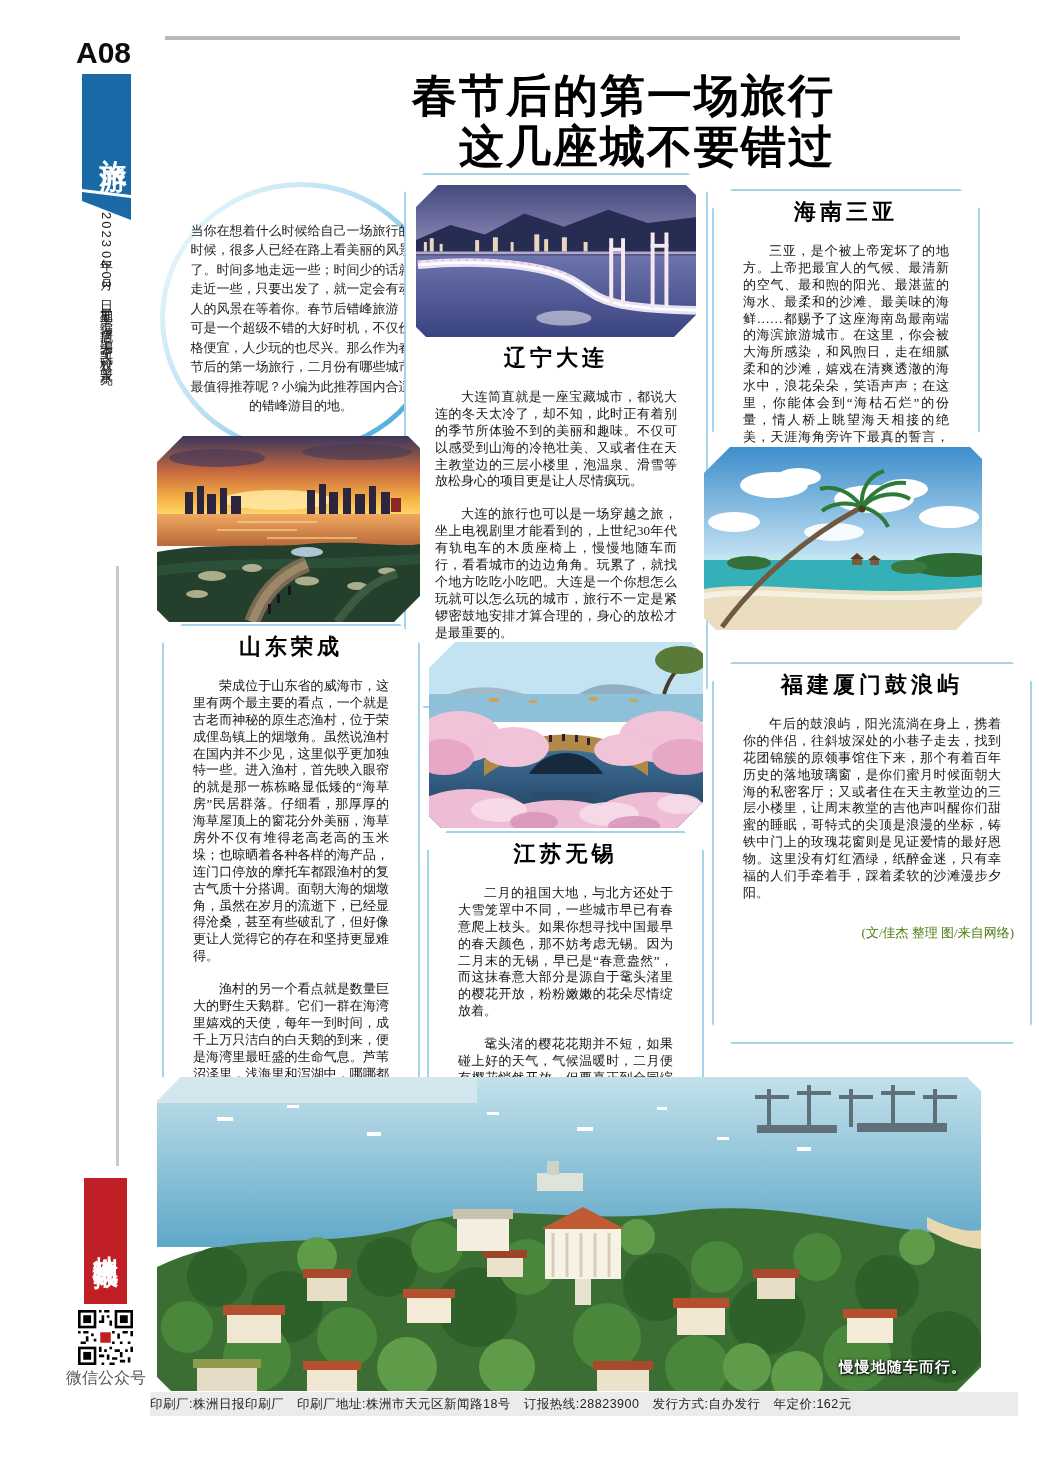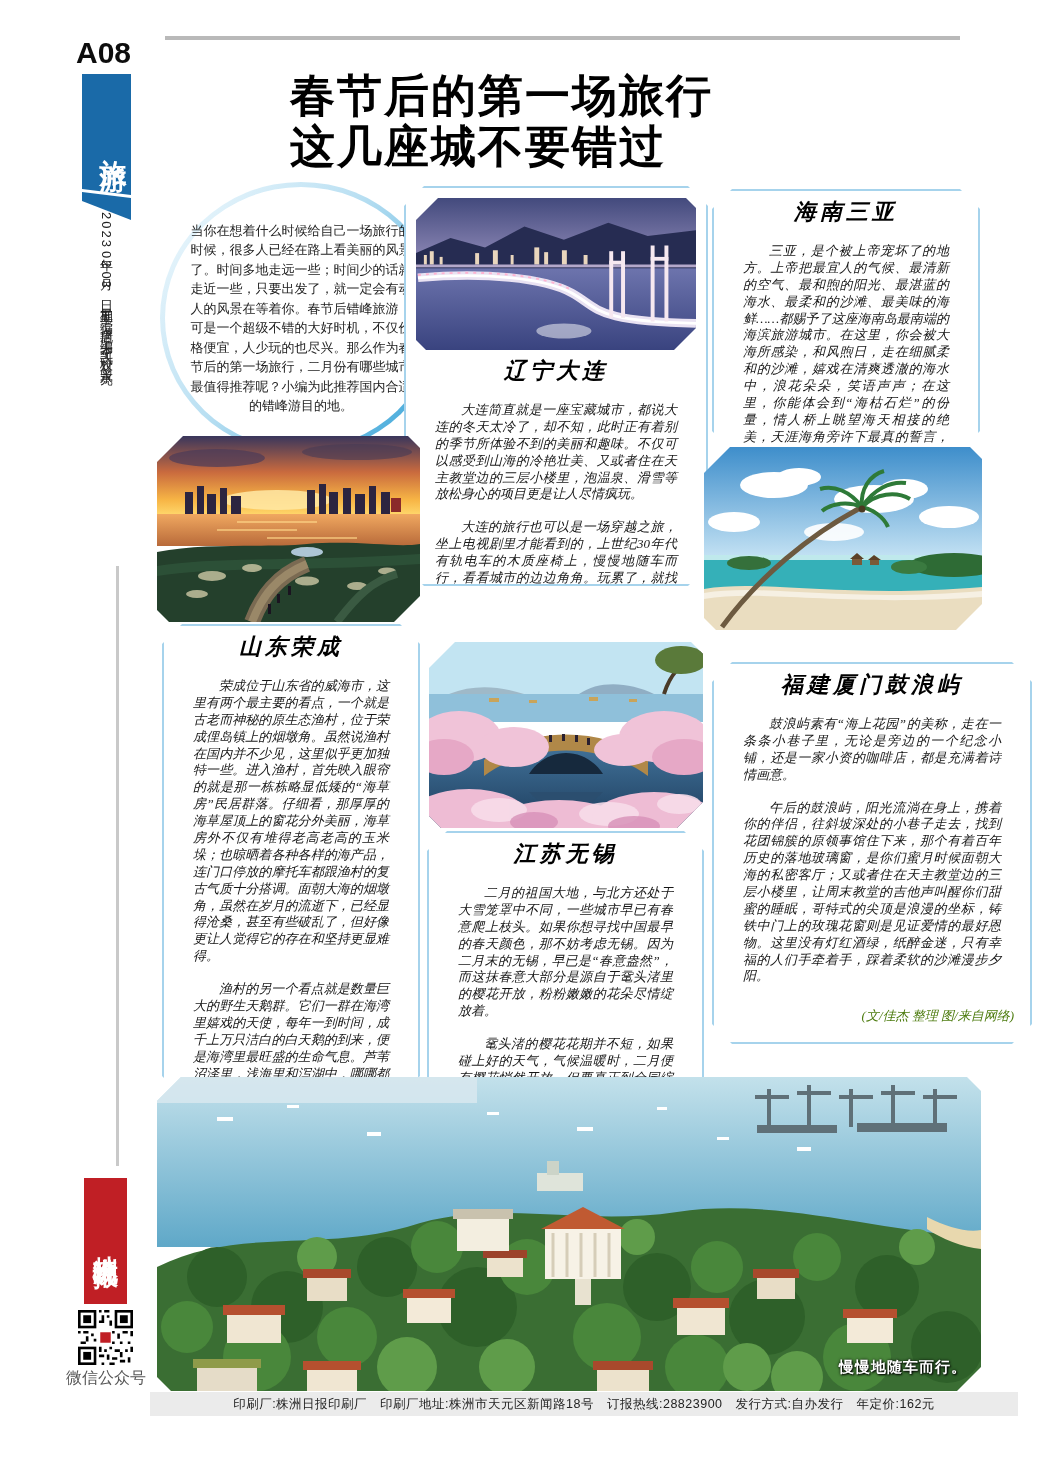--- a/index.html
+++ b/index.html
@@ -14,48 +14,48 @@
           clip-path:polygon(0 0,100% 0,100% 100%,0 87%);}
   .ribbon .stripe{position:absolute;left:-6%;bottom:17%;width:112%;height:3px;background:#fff;transform:rotate(7deg);}
   .ribbon .rb-label{position:absolute;left:0;top:10px;width:100%;text-align:center;
           writing-mode:vertical-rl;color:#fff;font-size:27px;font-weight:bold;letter-spacing:6px;height:120px;
           font-family:"Liberation Serif",serif;margin:0 auto;}
 
   .date-vert{position:absolute;left:97px;top:212px;height:450px;writing-mode:vertical-rl;
              font-family:"Liberation Sans","DejaVu Sans",sans-serif;font-size:13px;color:#222;letter-spacing:2px;}
   .left-line{position:absolute;left:116px;top:566px;width:3px;height:600px;background:#c9c9c9;}
 
-  .headline{position:absolute;left:290px;top:70px;width:545px;text-align:left;
+  .headline{position:absolute;left:290px;top:70px;width:545px;text-align:right;
             font-family:"Liberation Sans","DejaVu Sans",sans-serif;font-weight:900;
             font-size:45px;line-height:1.14;color:#000;letter-spacing:2px;}
 
   .intro-bubble{position:absolute;left:160px;top:182px;width:282px;height:272px;border-radius:50%;
                 background:linear-gradient(125deg,#eef8fd 5%,#b8dff2 45%,#2d9fd6 100%);padding:5px;box-sizing:border-box;}
   .intro-inner{width:100%;height:100%;border-radius:50%;background:#fff;display:flex;align-items:center;justify-content:center;
                box-sizing:border-box;padding:30px 24px;}
   .intro-inner p{margin:0;font-size:13px;line-height:1.5;color:#222;text-align:center;}
 
   .panel{position:absolute;background:#fff;border:2px solid #a6d3ec;box-sizing:border-box;
          clip-path:polygon(20px 0,calc(100% - 20px) 0,100% 20px,100% calc(100% - 20px),
-                   calc(100% - 20px) 100%,20px 100%,0 calc(100% - 20px),0 20px);font-style:italic;}
+                   calc(100% - 20px) 100%,20px 100%,0 calc(100% - 20px),0 20px);}
   .panel h2{margin:6px 0 4px;text-align:center;font-size:22px;letter-spacing:4px;color:#000;font-weight:bold;}
   .panel p{margin:16px;padding:0 13px;font-size:13px;line-height:1.3;text-align:justify;text-indent:2em;color:#151515;}
   .panel p + p{margin-top:2px;}
   .byline{text-align:right;padding:6px 16px 0 0;font-size:13px;color:#4d7c0f;}
 
   .photo{position:absolute;overflow:hidden;
          clip-path:polygon(26px 0,calc(100% - 12px) 0,100% 12px,100% calc(100% - 26px),
                    calc(100% - 26px) 100%,12px 100%,0 calc(100% - 12px),0 26px);}
   .photo svg{display:block;width:100%;height:100%;}
   .photo-inpanel{margin:10px auto 4px;width:calc(100% - 20px);height:152px;overflow:hidden;
          clip-path:polygon(22px 0,calc(100% - 10px) 0,100% 10px,100% calc(100% - 22px),
                    calc(100% - 22px) 100%,10px 100%,0 calc(100% - 10px),0 22px);}
   .photo-inpanel svg{display:block;width:100%;height:100%;}
 
-  .panel-dalian{left:404px;top:186px;width:304px;height:400px;}
+  .panel-dalian{left:404px;top:173px;width:304px;height:535px;}
   .panel-sanya{left:712px;top:189px;width:268px;height:262px;}
   .photo-sanya{left:704px;top:447px;width:278px;height:183px;}
   .photo-rongcheng{left:157px;top:436px;width:263px;height:186px;}
   .panel-rongcheng{left:162px;top:624px;width:258px;height:472px;}
   .photo-wuxi{left:429px;top:642px;width:274px;height:186px;}
   .panel-wuxi{left:427px;top:831px;width:277px;height:272px;}
   .panel-gulangyu{left:712px;top:662px;width:320px;height:382px;}
 
   .photo-big{position:absolute;left:157px;top:1077px;width:824px;height:314px;overflow:hidden;
          clip-path:polygon(24px 0,calc(100% - 14px) 0,100% 14px,100% calc(100% - 24px),
@@ -67,21 +67,21 @@
   .logo-red{position:absolute;left:84px;top:1178px;width:43px;height:126px;background:#c01f25;
             display:flex;align-items:center;justify-content:center;}
   .logo-red span{writing-mode:vertical-rl;color:#fff;font-size:25px;font-weight:bold;letter-spacing:3px;
             font-family:"Liberation Serif",serif;transform:skewY(-3deg);}
   .qr{position:absolute;left:78px;top:1310px;width:55px;height:55px;}
   .qr svg{display:block;width:100%;height:100%;}
   .qr-label{position:absolute;left:66px;top:1368px;width:80px;text-align:right;font-size:16px;color:#555;
             font-family:Liberation Serif, serif;}
 
   .footer-bar{position:absolute;left:150px;top:1392px;width:868px;height:24px;background:#ebebeb;
-              display:flex;align-items:center;justify-content:center;}
+              display:flex;align-items:center;justify-content:flex-start;}
   .footer-bar span{font-size:12.5px;color:#222;font-family:"Liberation Sans","DejaVu Sans",sans-serif;letter-spacing:0.5px;}
 </style>
 </head>
 <body>
 
 <div id="page">
 
   <div class="top-rule"></div>
   <div class="page-num">A08</div>
 
@@ -322,21 +322,20 @@
     </svg>
   </div>
   <div class="panel panel-wuxi">
     <h2>江苏无锡</h2>
     <p>二月的祖国大地，与北方还处于大雪笼罩中不同，一些城市早已有春意爬上枝头。如果你想寻找中国最早的春天颜色，那不妨考虑无锡。因为二月末的无锡，早已是“春意盎然”，而这抹春意大部分是源自于鼋头渚里的樱花开放，粉粉嫩嫩的花朵尽情绽放着。</p>
     <p>鼋头渚的樱花花期并不短，如果碰上好的天气，气候温暖时，二月便有樱花悄然开放。但要真正到全园绽放，那最好的时节一定是三月份。而这个时候，也是无锡一年中最热闹的时候，满园春色关不住，树下的风景那也是更吸引人。</p>
   </div>
 
   <div class="panel panel-gulangyu">
     <h2>福建厦门鼓浪屿</h2>
-    <p>鼓浪屿素有“海上花园”的美称，走在一条条小巷子里，无论是旁边的一个纪念小铺，还是一家小资的咖啡店，都是充满着诗情画意。</p>
     <p>午后的鼓浪屿，阳光流淌在身上，携着你的伴侣，往斜坡深处的小巷子走去，找到花团锦簇的原领事馆住下来，那个有着百年历史的落地玻璃窗，是你们蜜月时候面朝大海的私密客厅；又或者住在天主教堂边的三层小楼里，让周末教堂的吉他声叫醒你们甜蜜的睡眠，哥特式的尖顶是浪漫的坐标，铸铁中门上的玫瑰花窗则是见证爱情的最好恩物。这里没有灯红酒绿，纸醉金迷，只有幸福的人们手牵着手，踩着柔软的沙滩漫步夕阳。</p>
     <div class="byline">(文/佳杰 整理 图/来自网络)</div>
   </div>
 
   <div class="photo-big">
     <svg viewBox="0 0 824 314" preserveAspectRatio="none">
       <defs>
         <linearGradient id="glsea" x1="0" y1="0" x2="0" y2="1">
             <stop offset="0" stop-color="#c3e1eb"></stop>
             <stop offset="1" stop-color="#5fa8c8"></stop>

